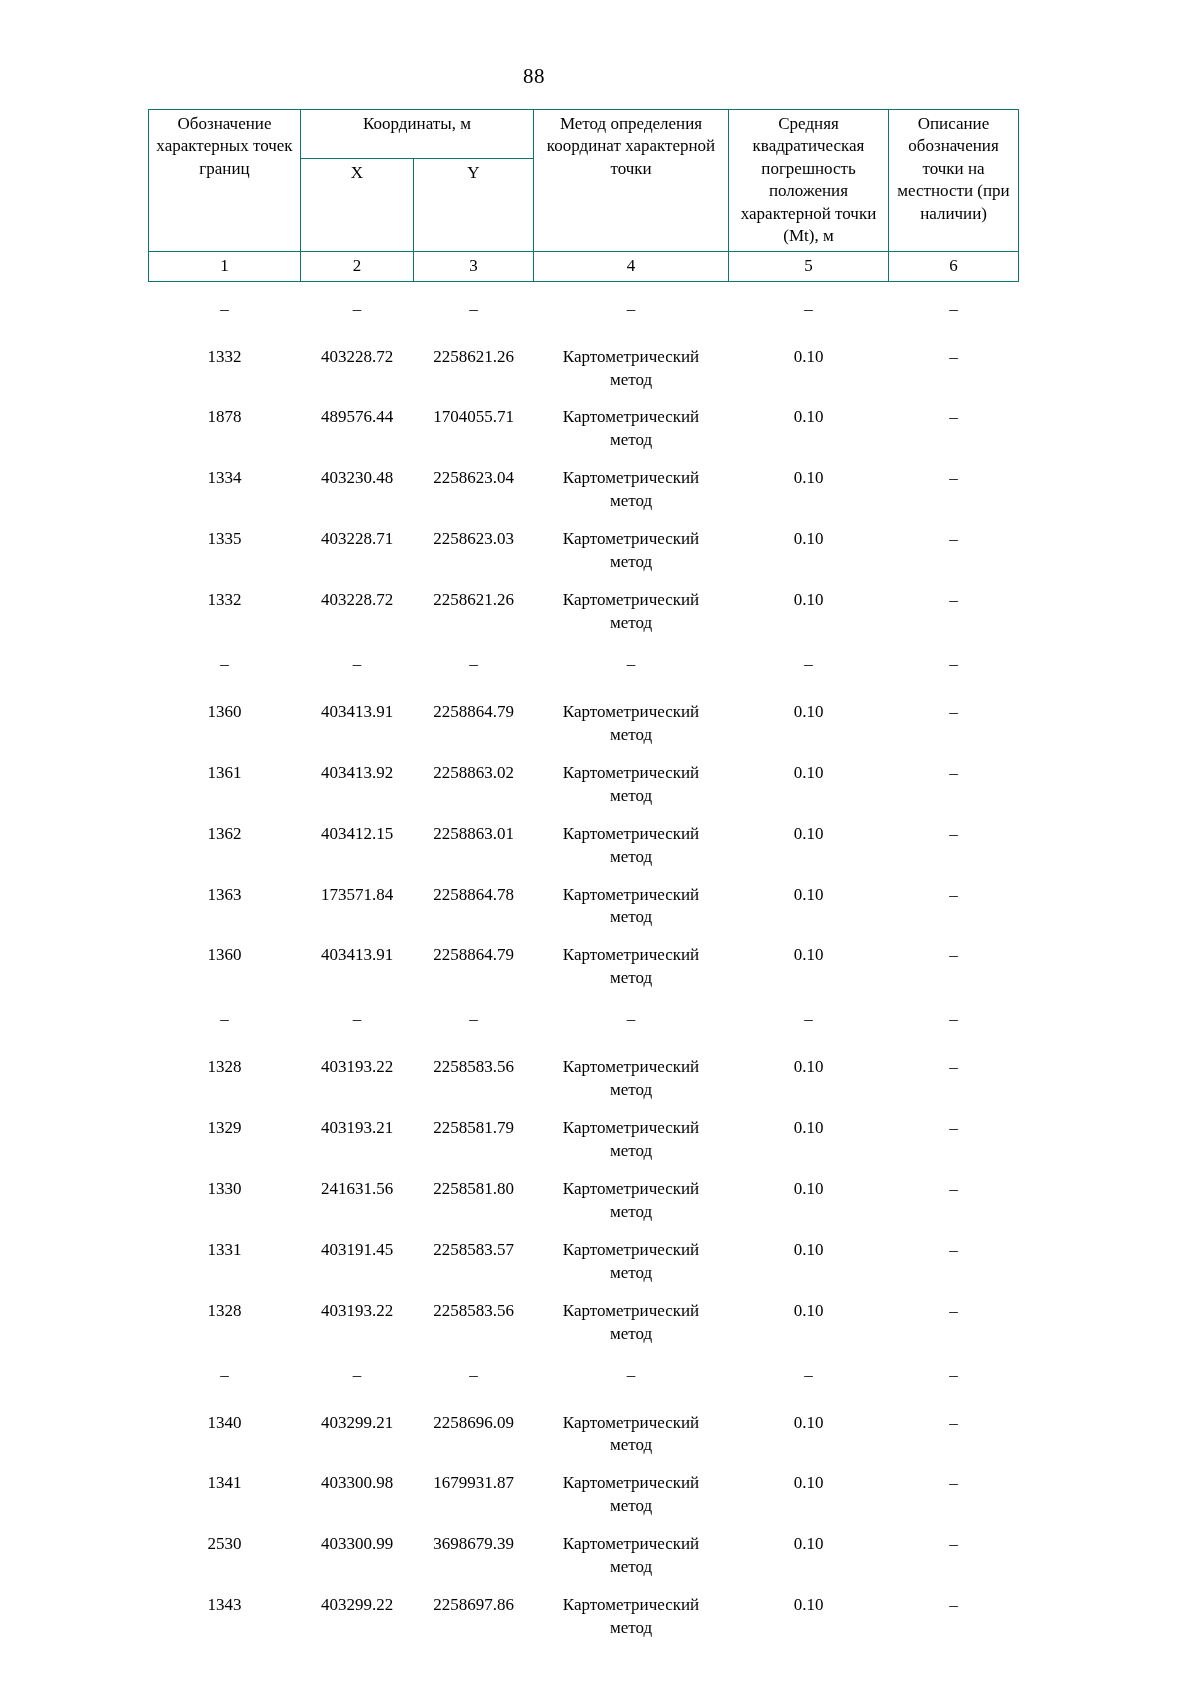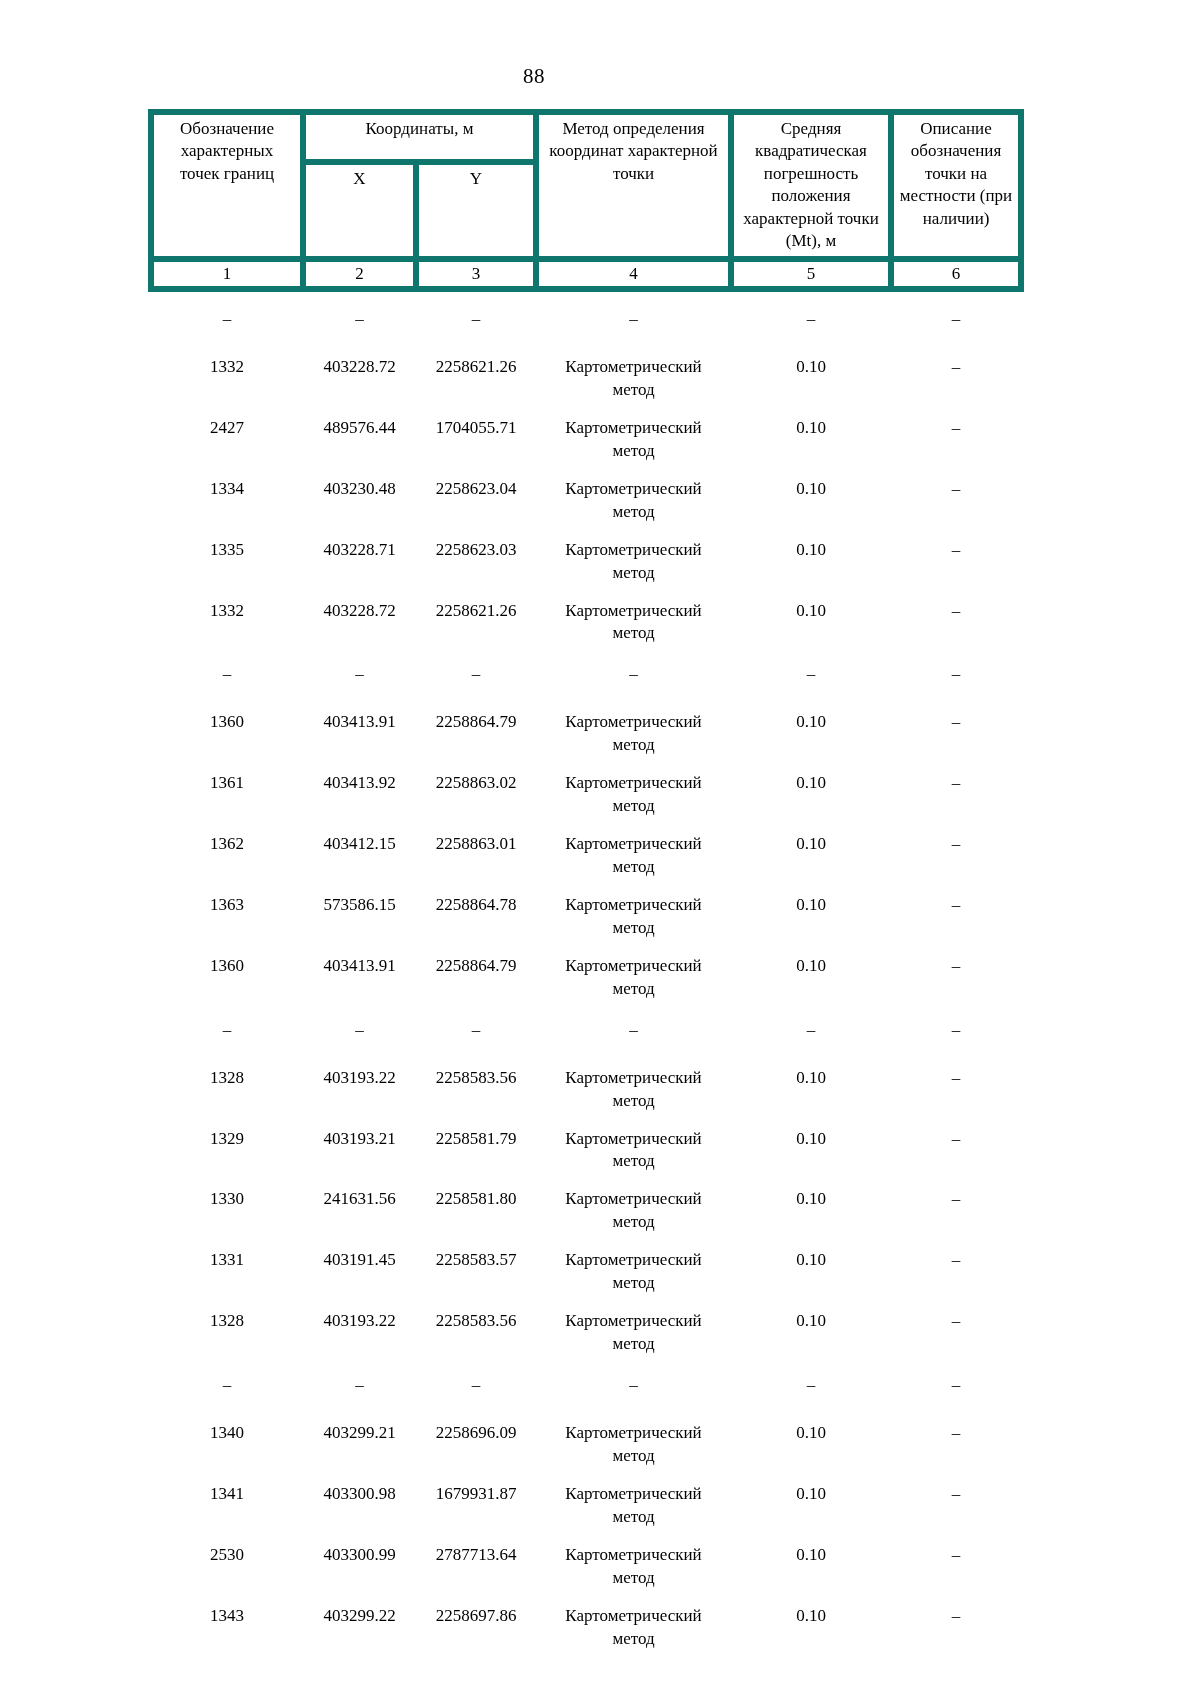--- a/index.html
+++ b/index.html
@@ -30,21 +30,21 @@
     font-size: 17px;
   }
   col.c0 { width: 152px; }
   col.c1 { width: 113px; }
   col.c2 { width: 120px; }
   col.c3 { width: 195px; }
   col.c4 { width: 160px; }
   col.c5 { width: 130px; }
 
   thead td {
-    border: 6px solid #0f766e;
+    border: 1px solid #0f766e;
     text-align: center;
     vertical-align: top;
     padding: 3px 5px;
     line-height: 1.32;
   }
   tr.hdr-top { height: 46px; }
   tr.hdr-sub { height: 88px; }
   tr.hdr-nums { height: 30px; }
   tr.hdr-nums td {
     vertical-align: middle;
@@ -112,21 +112,21 @@
         </tr>
         <tr>
           <td class="c0">1332</td>
           <td class="c1">403228.72</td>
           <td class="c2">2258621.26</td>
           <td class="c3">Картометрический метод</td>
           <td class="c4">0.10</td>
           <td class="c5">–</td>
         </tr>
         <tr>
-          <td class="c0">2427</td>
+          <td class="c0">1878</td>
           <td class="c1">489576.44</td>
           <td class="c2">1704055.71</td>
           <td class="c3">Картометрический метод</td>
           <td class="c4">0.10</td>
           <td class="c5">–</td>
         </tr>
         <tr>
           <td class="c0">1334</td>
           <td class="c1">403230.48</td>
           <td class="c2">2258623.04</td>
@@ -177,21 +177,21 @@
         <tr>
           <td class="c0">1362</td>
           <td class="c1">403412.15</td>
           <td class="c2">2258863.01</td>
           <td class="c3">Картометрический метод</td>
           <td class="c4">0.10</td>
           <td class="c5">–</td>
         </tr>
         <tr>
           <td class="c0">1363</td>
-          <td class="c1">573586.15</td>
+          <td class="c1">173571.84</td>
           <td class="c2">2258864.78</td>
           <td class="c3">Картометрический метод</td>
           <td class="c4">0.10</td>
           <td class="c5">–</td>
         </tr>
         <tr>
           <td class="c0">1360</td>
           <td class="c1">403413.91</td>
           <td class="c2">2258864.79</td>
           <td class="c3">Картометрический метод</td>
@@ -266,21 +266,21 @@
           <td class="c0">1341</td>
           <td class="c1">403300.98</td>
           <td class="c2">1679931.87</td>
           <td class="c3">Картометрический метод</td>
           <td class="c4">0.10</td>
           <td class="c5">–</td>
         </tr>
         <tr>
           <td class="c0">2530</td>
           <td class="c1">403300.99</td>
-          <td class="c2">2787713.64</td>
+          <td class="c2">3698679.39</td>
           <td class="c3">Картометрический метод</td>
           <td class="c4">0.10</td>
           <td class="c5">–</td>
         </tr>
         <tr>
           <td class="c0">1343</td>
           <td class="c1">403299.22</td>
           <td class="c2">2258697.86</td>
           <td class="c3">Картометрический метод</td>
           <td class="c4">0.10</td>

